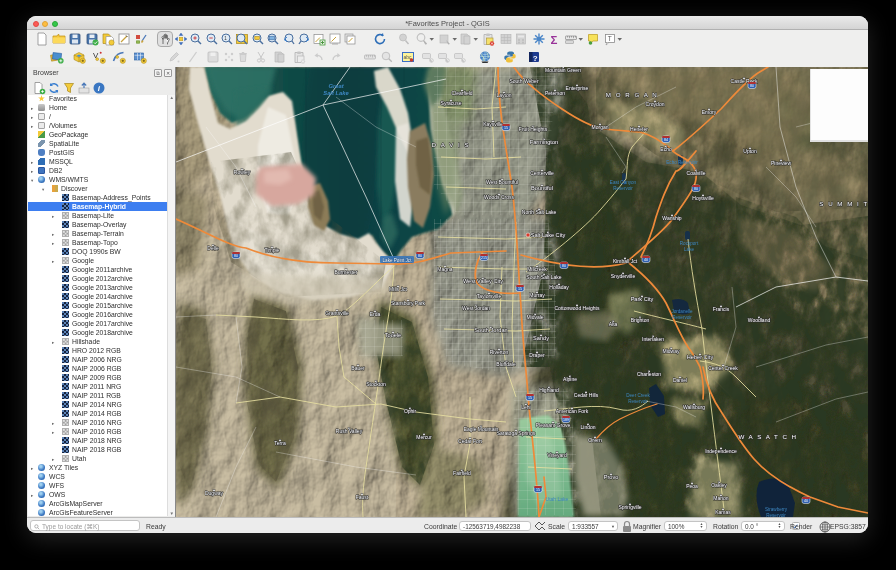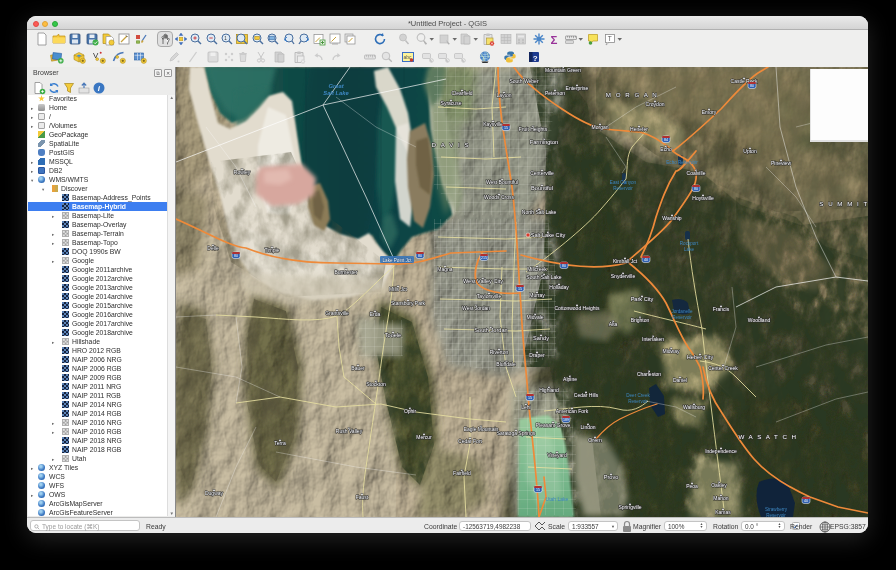--- a/index.html
+++ b/index.html
@@ -46,21 +46,21 @@
 .sbox{position:absolute;background:#fff;border:1px solid #c4c4c4;border-radius:3px;color:#3a3a3a;font-size:6.8px}
 .slabel{position:absolute;top:4.5px}
 .spin{position:absolute;right:1px;top:1px;width:7px;font-size:3.5px;line-height:3.2px;color:#555;text-align:center}
 .ti{top:2px}</style></head>
 <body>
 <div class="window">
   <div class="titlebar">
     <div class="tl tlr"></div>
       <div class="tl tly"></div>
       <div class="tl tlg"></div>
-    <div class="title">*Untitled Project - QGIS</div>
+    <div class="title">*Favorites Project - QGIS</div>
   </div>
   <div class="toolbars">
       <div style="position:absolute;left:0;top:0;width:100%;height:18px">
         <div class="ti" style="left:0;top:2px;opacity:0"></div>
         <div class="ti" style="left:8.3px">
           <svg viewBox="0 0 14 14">
             <path d="M3 1h6l2 2v10H3z" fill="#fff" stroke="#8a8a8a" stroke-width=".8"></path>
           </svg>
         </div>
         <div class="ti" style="left:24.5px">

